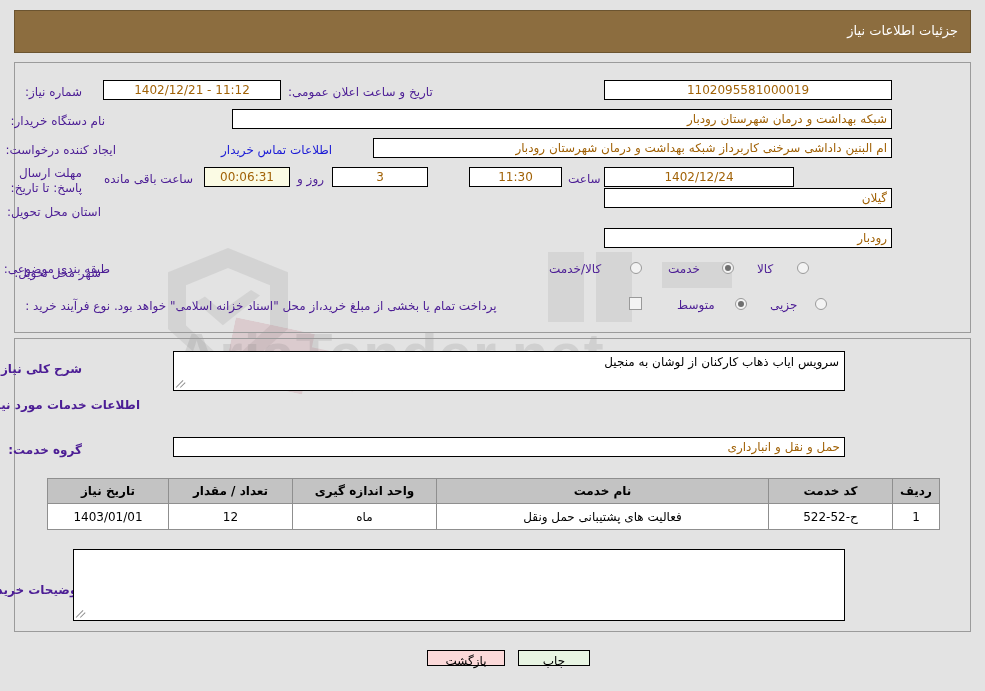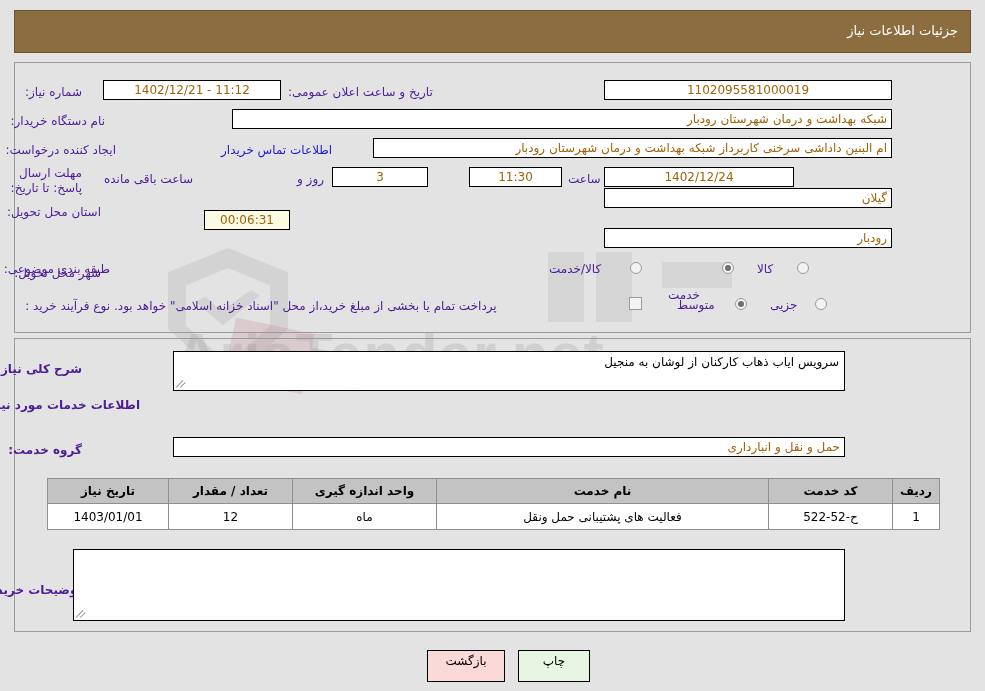--- a/index.html
+++ b/index.html
@@ -135,21 +135,21 @@
     font-size: 12px;
     color: #a16207;
     line-height: 18px;
     height: 20px;
     padding: 0 4px;
     white-space: nowrap;
     overflow: hidden;
     text-align: right;
   }
   .txtbox.center { text-align: center; }
-  .txtbox.cream  { background: #fbfbe4; margin-top: 43px; }
+  .txtbox.cream  { background: #fbfbe4; }
 
   .radio {
     position: absolute;
     width: 12px;
     height: 12px;
     border-radius: 50%;
     border: 1px solid #9a9a9a;
     background: #f3f3f3;
     box-sizing: border-box;
   }
@@ -228,21 +228,21 @@
   }
 
   
   .btn {
     position: absolute;
     border: 1px solid #000;
     box-sizing: border-box;
     font-size: 12px;
     text-align: center;
     line-height: 20px;
-    height: 32px;
+    height: 16px;
     cursor: pointer;
     font-family: "DejaVu Sans", "Liberation Sans", sans-serif;
   }
   #btn-print  { left: 518px; top: 650px; width: 72px; background: #e8f5e3; }
   #btn-back   { left: 427px; top: 650px; width: 78px; background: #fbd9d9; }
 </style>
 </head>
 <body>
 
 <div class="watermark">
@@ -291,21 +291,21 @@
 
   <div class="lbl" style="right:884px; top:233px;margin-top:33px;">شهر محل تحویل:</div>
   <div class="txtbox" style="left:604px; top:228px; width:288px;">رودبار</div>
 
   <div class="lbl" style="right:875px; top:262px;">طبقه بندی موضوعی:</div>
 
   <div class="radio" style="left:797px; top:262px;"></div>
   <div class="lbl" style="left:757px; top:262px;">کالا</div>
 
   <div class="radio on" style="left:722px; top:262px;"></div>
-  <div class="lbl" style="left:668px; top:262px;margin-top:26px;">خدمت</div>
+  <div class="lbl" style="left:668px; top:262px;">خدمت</div>
 
   <div class="radio" style="left:630px; top:262px;"></div>
   <div class="lbl" style="left:549px; top:262px;">کالا/خدمت</div>
 
   <div class="lbl" style="right:875px; top:299px;">نوع فرآیند خرید :</div>
 
   <div class="radio" style="left:815px; top:298px;"></div>
   <div class="lbl" style="left:770px; top:298px;">جزیی</div>
 
   <div class="radio on" style="left:735px; top:298px;"></div>

